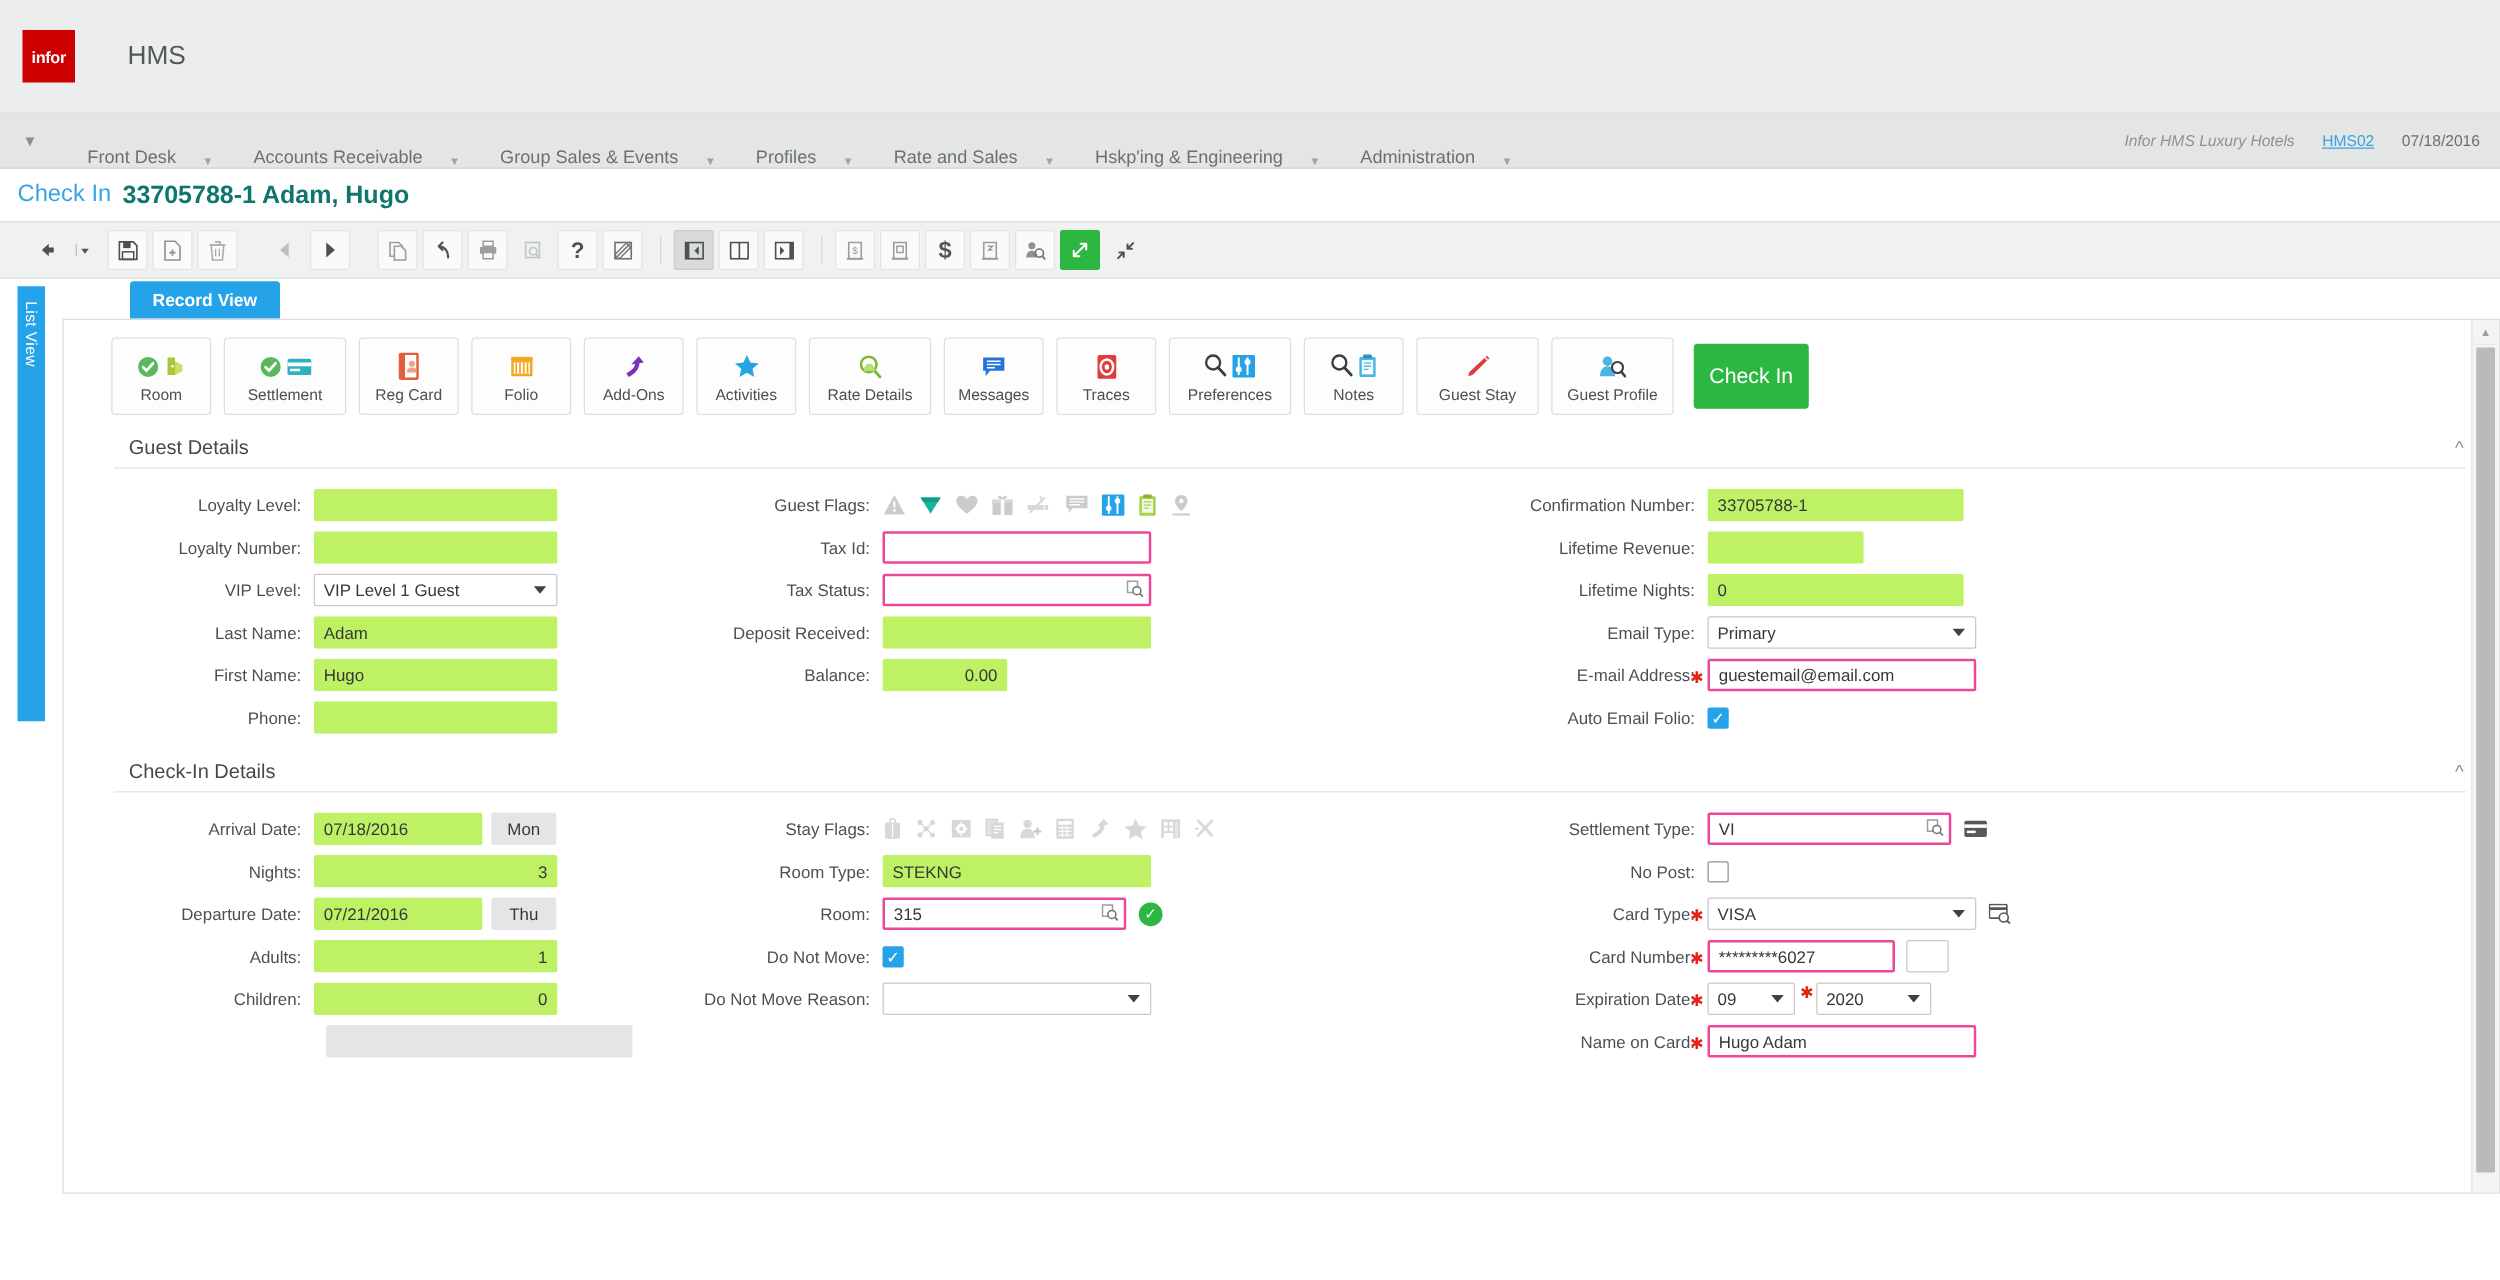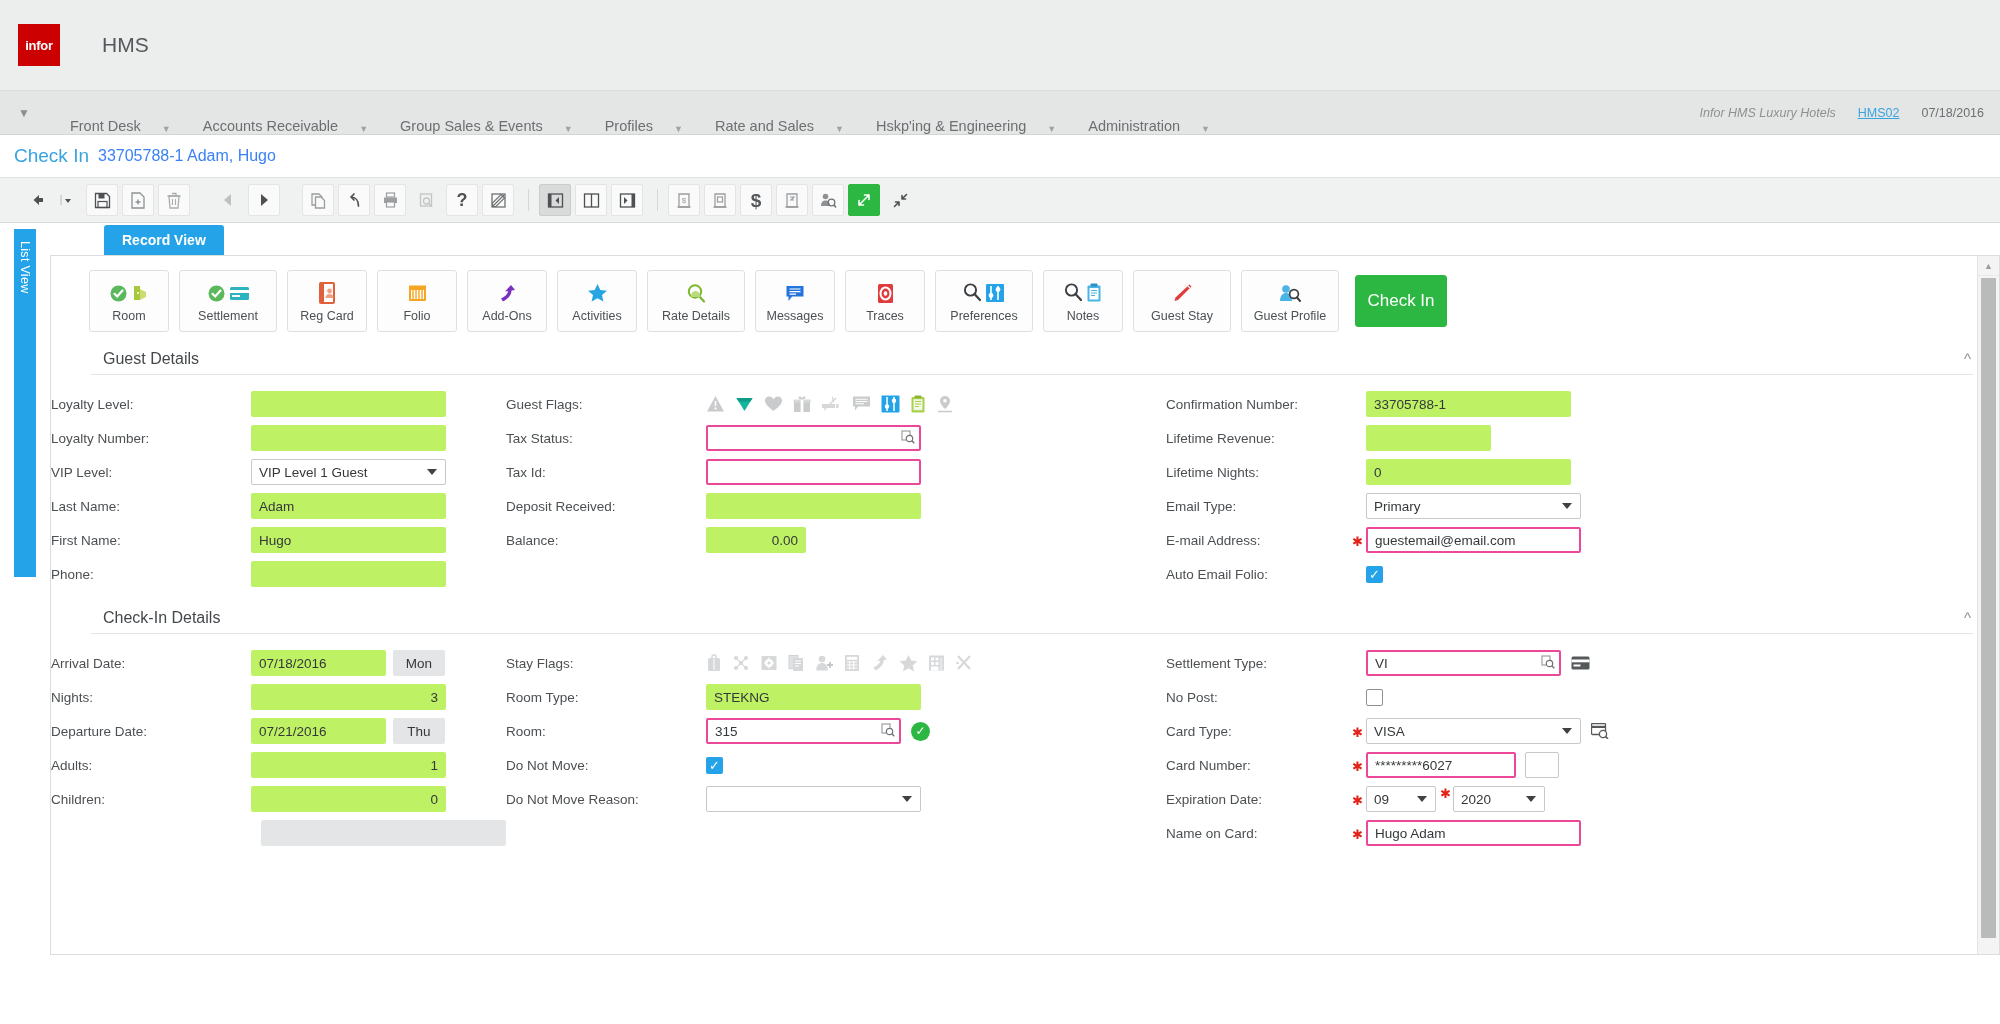--- a/index.html
+++ b/index.html
@@ -74,21 +74,21 @@
   .hr-date { color: #6c7073; margin-right: 8px; }
 
   
   .page-title-bar {
     height: 42px;
     display: flex; align-items: center;
     padding-left: 14px;
     background: #ffffff;
   }
   .pt-link { color: #3aa4e0; font-size: 19px; margin-right: 9px; }
-  .pt-rest { color: #3b82f6; font-size: 16px; }
+  .pt-rest { color: #0f766e; font-size: 20px; font-weight: bold; }
 
   
   .toolbar {
     height: 46px;
     background: #f0f1f1;
     border-top: 1px solid #e0e1e1;
     border-bottom: 1px solid #d8d9d9;
     display: flex; align-items: center;
     padding-left: 22px;
   }
@@ -205,21 +205,21 @@
   .col-c { width: 600px; }
 
   .frow {
     display: flex; align-items: center;
     height: 34px;
     margin-bottom: 0px;
   }
   .flabel {
     font-size: 13.5px;
     color: #4c5053;
-    text-align: left;
+    text-align: right;
     padding-right: 10px;
     position: relative;
     white-space: nowrap;
   }
   .col-a .flabel { width: 200px; }
   .col-b .flabel { width: 200px; }
   .col-c .flabel { width: 200px; }
 
   .req-star {
     color: #e2231a; font-size: 13px;
@@ -810,37 +810,37 @@
               <span>
                   <svg width="18" height="18" viewBox="0 0 18 18">
                     <path d="M9 1 C6.2 1 4 3.2 4 6 C4 9.5 9 14 9 14 C9 14 14 9.5 14 6 C14 3.2 11.8 1 9 1 Z" fill="#c9cbcc"></path>
                     <circle cx="9" cy="5.8" r="1.8" fill="#ffffff"></circle>
                     <path d="M2 16.5 H16" stroke="#c9cbcc" stroke-width="1.6"></path>
                   </svg>
                 </span>
             </div>
           </div>
           <div class="frow">
+            <div class="flabel">Tax Id:</div>
+            <div class="fld editable w215"></div>
+          </div>
+          <div class="frow">
             <div class="flabel">Tax Status:</div>
             <div class="field-holder">
               <div class="fld editable w215"></div>
               <span class="lookup-icon">
                 <svg width="14" height="14" viewBox="0 0 14 14">
                     <rect x="1" y="1" width="8" height="9" fill="none" stroke="#9b9ea0" stroke-width="1.2"></rect>
                     <circle cx="8.5" cy="8.5" r="3.2" fill="#ffffff" stroke="#6e7274" stroke-width="1.2"></circle>
                     <path d="M10.8 10.8 L13.3 13.3" stroke="#6e7274" stroke-width="1.4"></path>
                   </svg>
               </span>
             </div>
           </div>
           <div class="frow">
-            <div class="flabel">Tax Id:</div>
-            <div class="fld editable w215"></div>
-          </div>
-          <div class="frow">
             <div class="flabel">Deposit Received:</div>
             <div class="fld w215"></div>
           </div>
           <div class="frow">
             <div class="flabel">Balance:</div>
             <div class="fld num w100">0.00</div>
           </div>
         </div>
 
         <div class="col col-c">

